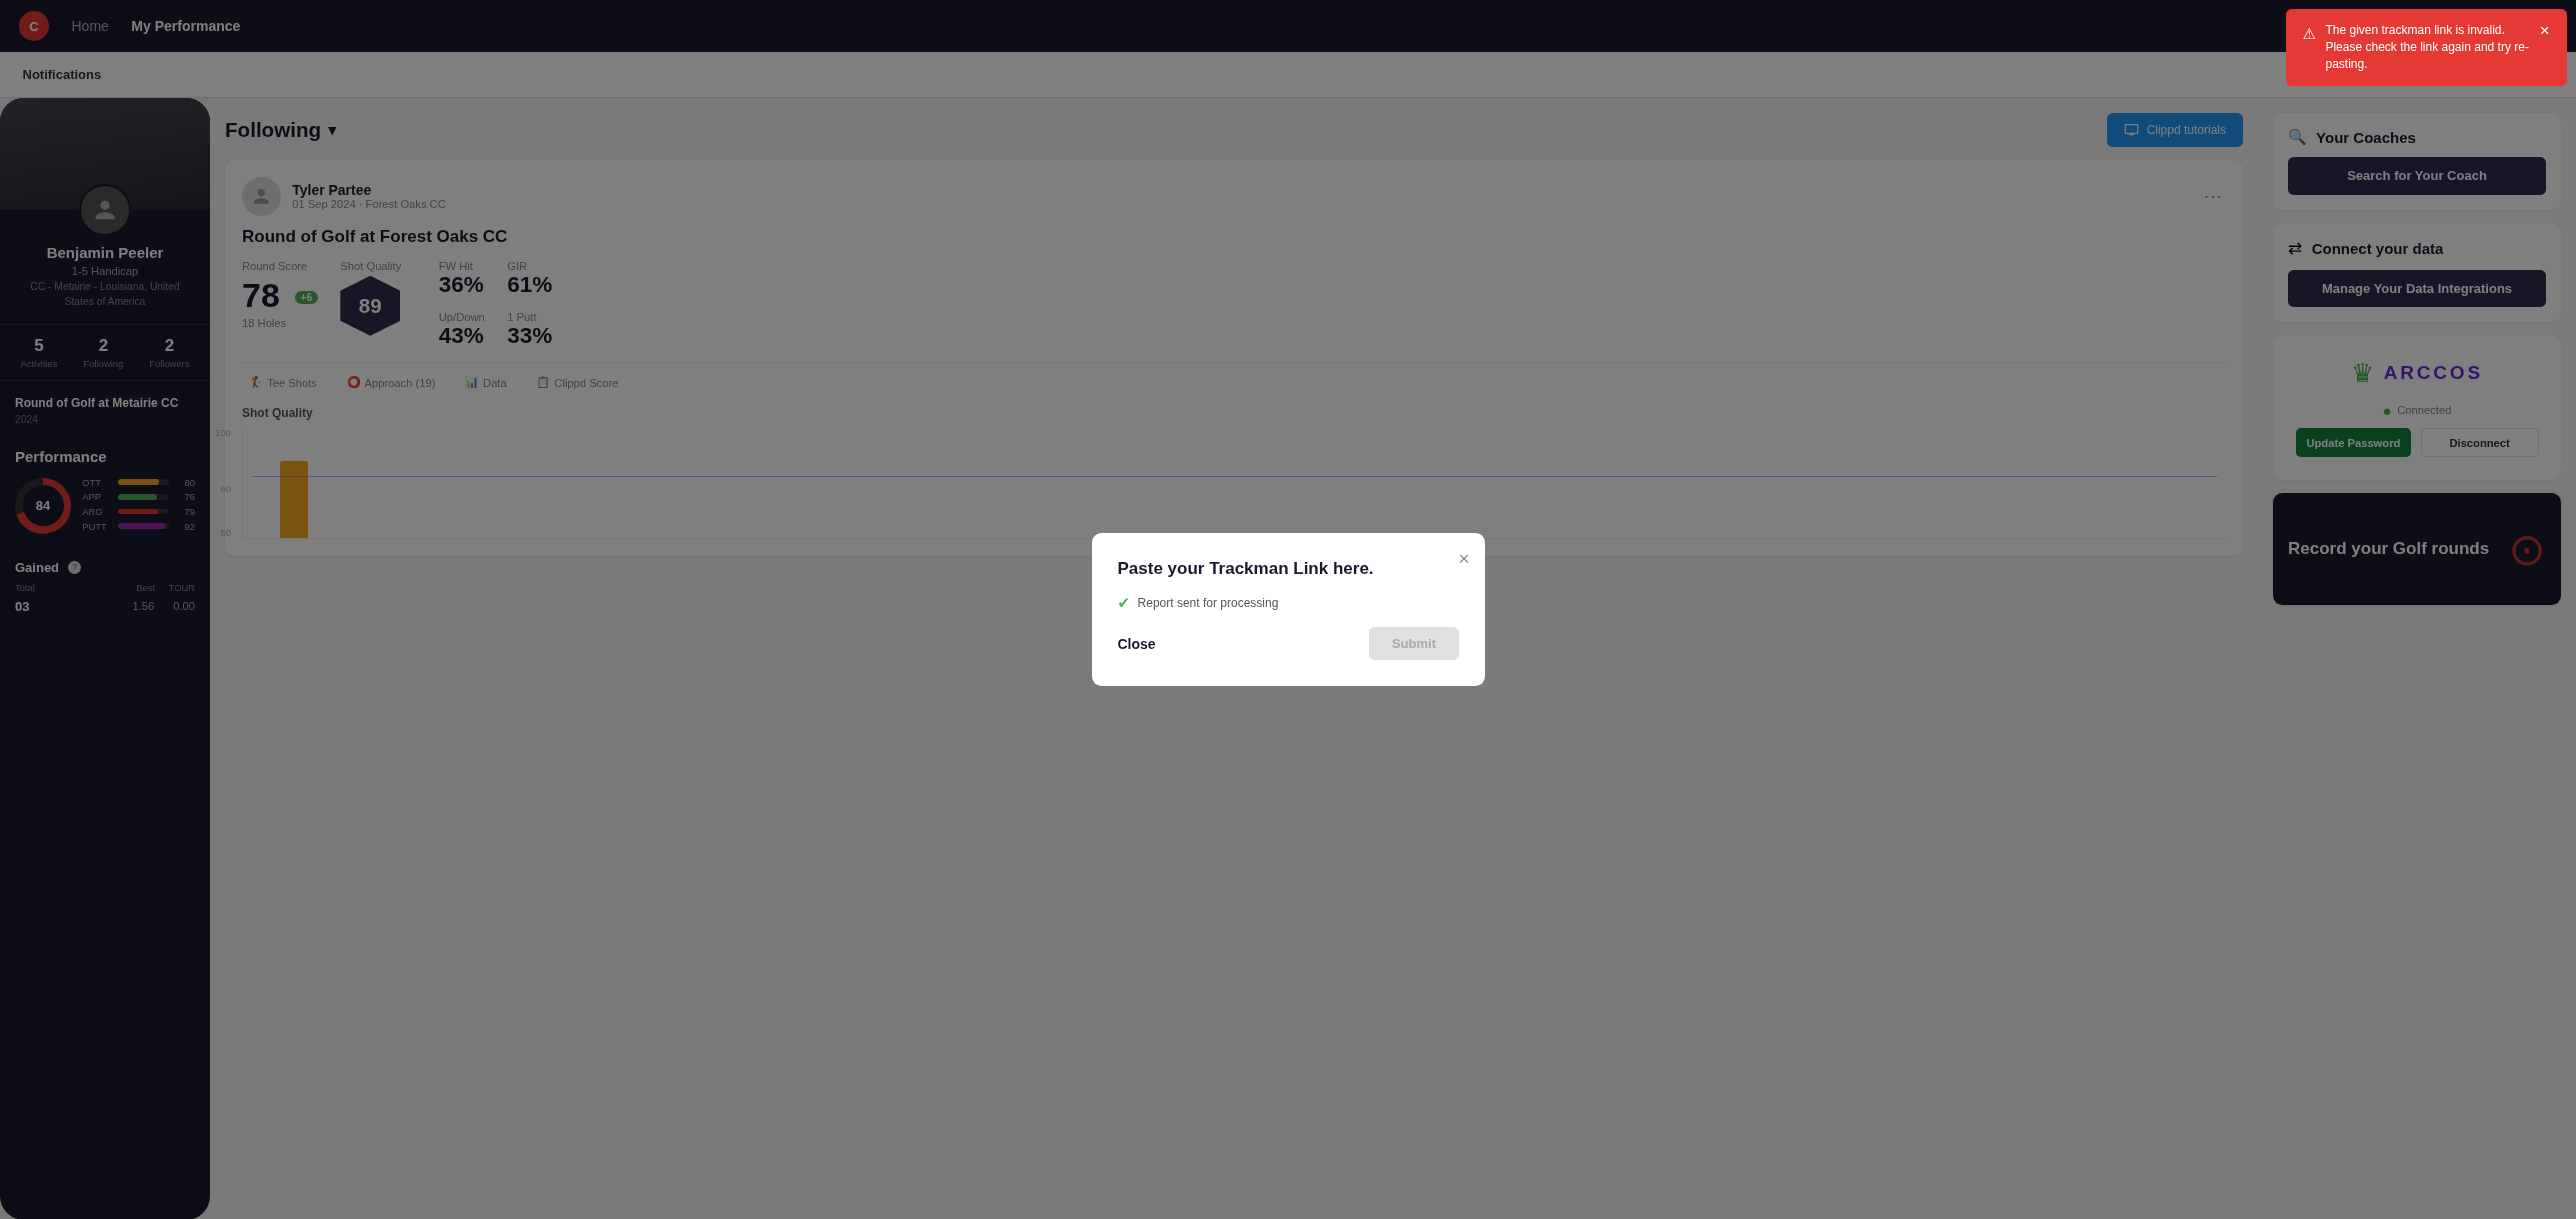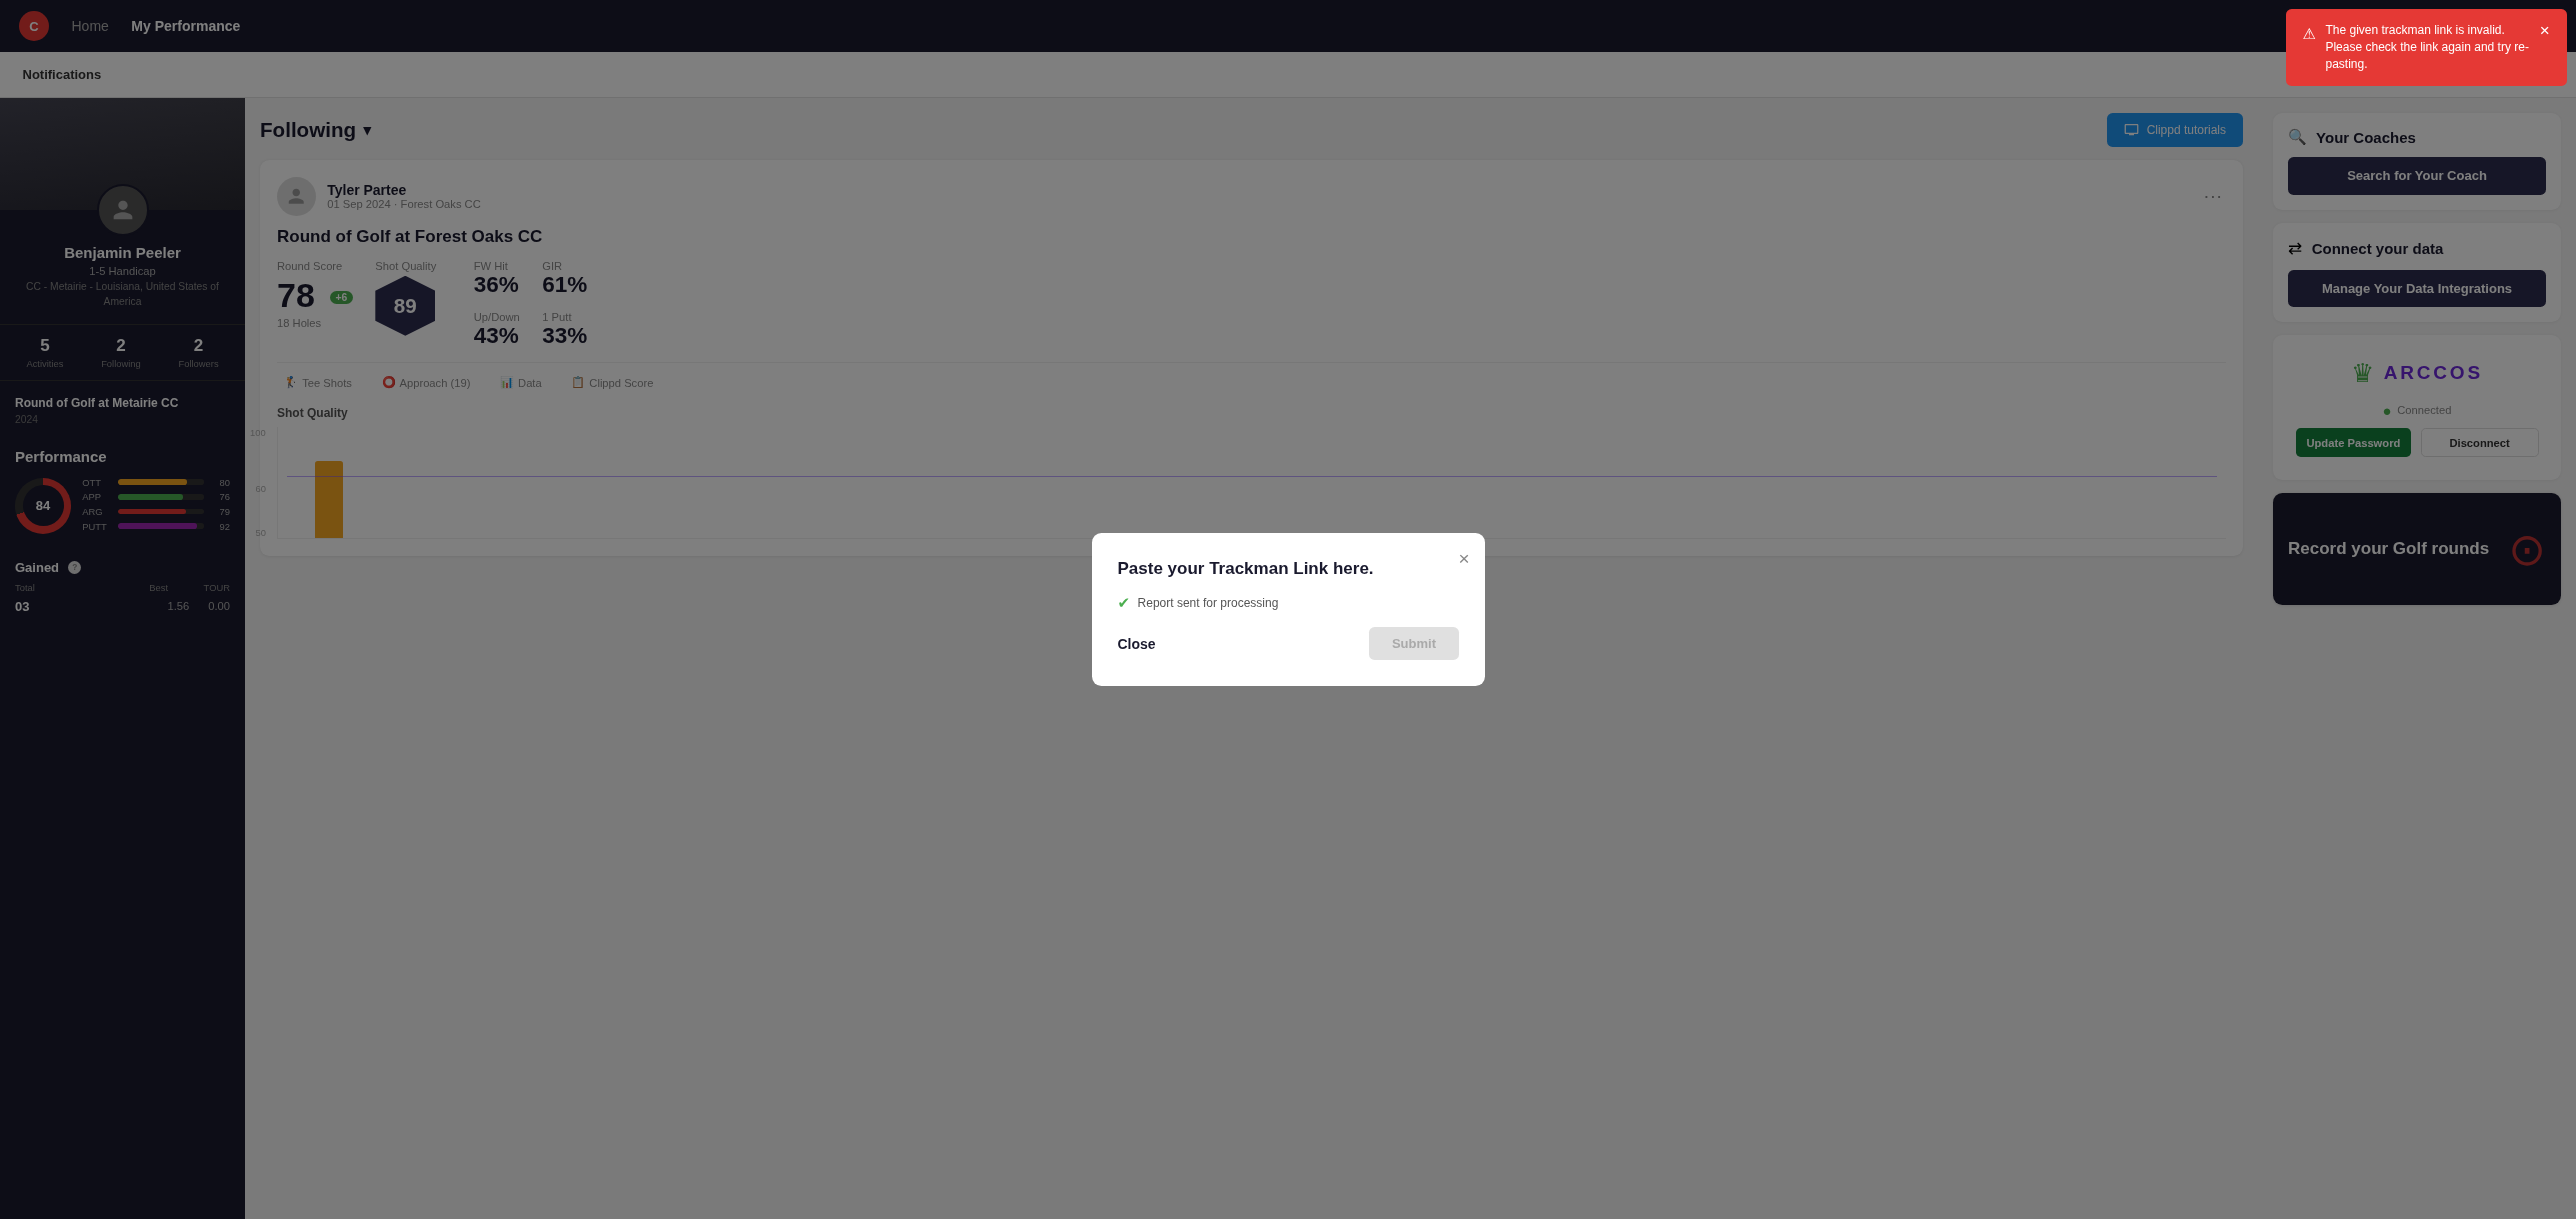--- a/index.html
+++ b/index.html
@@ -73,25 +73,26 @@
 
     
     .main-layout {
       display: flex;
       height: calc(100vh - 52px - 45px);
       overflow: hidden;
     }
 
     
     .sidebar {
-      width: 245px;
+      width: 210px;
       background: #1a1a2e;
       flex-shrink: 0;
       overflow-y: auto;
       position: relative;
+      border-radius: 24px;
     }
 
     .profile-banner {
       height: 112px;
       background: linear-gradient(135deg, #2d2d4e, #1a1a2e);
       position: relative;
     }
     .profile-banner-img {
       width: 100%; height: 100%;
       background: linear-gradient(180deg, #555 0%, #333 100%);
@@ -175,21 +176,21 @@
     .perf-bar-fill.ott { background: #f5a623; }
     .perf-bar-fill.app { background: #4caf50; }
     .perf-bar-fill.arg { background: #e53935; }
     .perf-bar-fill.putt { background: #9c27b0; }
     .perf-bar-value { font-size: 9.4px; color: #aaa; width: 20.6px; text-align: right; }
 
     .sidebar-gained-section {
       padding: 0 15px 13px;
     }
     .gained-title { font-size: 13px; font-weight: 600; color: white; margin-bottom: 7.5px; display: flex; align-items: center; gap: 5.6px; }
-    .gained-header { display: flex; gap: 25px; font-size: 9.4px; color: #888; margin-bottom: 3.7px; padding-left: 0; }
+    .gained-header { display: flex; gap: 3px; font-size: 9.4px; color: #888; margin-bottom: 3.7px; padding-left: 0; }
     .gained-header span:first-child { flex: 1; }
     .gained-header span:not(:first-child) { width: 37px; text-align: right; }
     .gained-value-row { display: flex; align-items: center; gap: 3.7px; font-size: 11.2px; color: #aaa; padding: 1.9px 0; }
     .gained-value-row .gv-total { flex: 1; font-size: 13px; color: white; font-weight: 700; }
     .gained-value-row .gv-best { width: 37px; text-align: right; }
     .gained-value-row .gv-tour { width: 37px; text-align: right; }
 
     
     .main-content {
       flex: 1;

